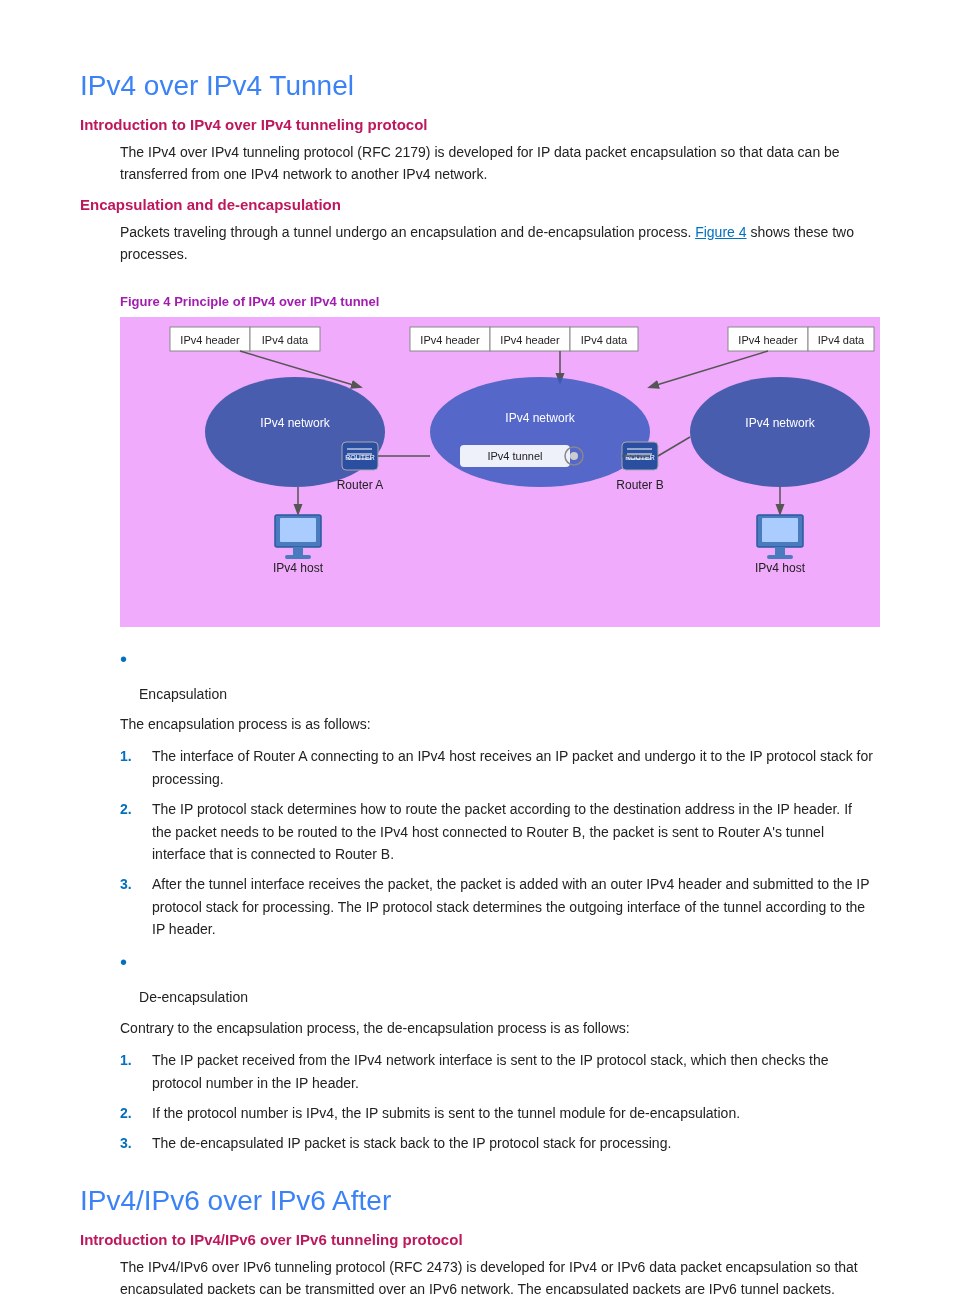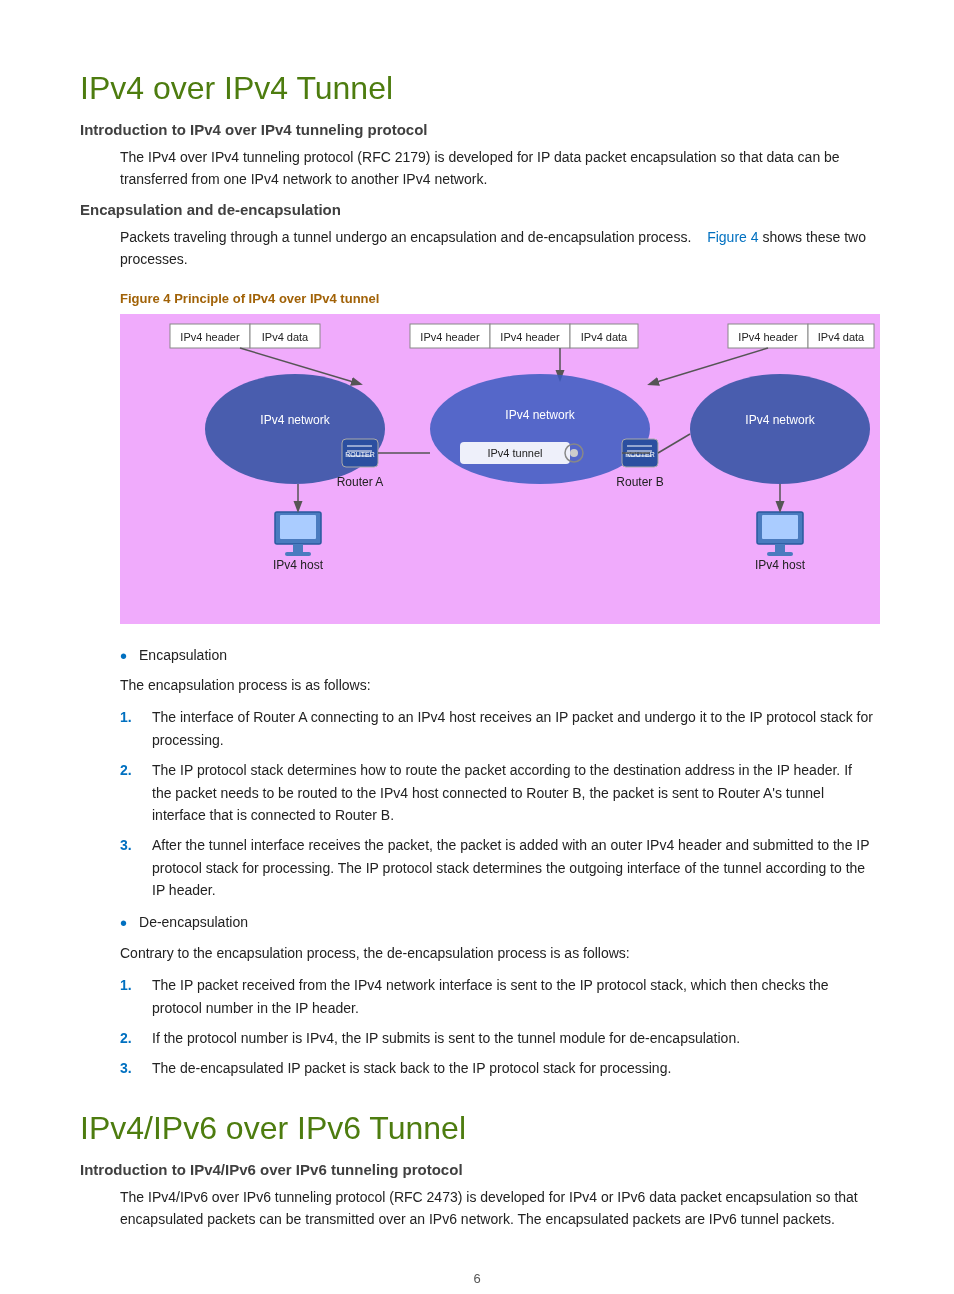--- a/index.html
+++ b/index.html
@@ -6,47 +6,47 @@
     body {
       background: #fff;
       font-family: Arial, Helvetica, sans-serif;
       font-size: 14px;
       color: #222;
       width: 954px;
       min-height: 1294px;
       padding: 40px 80px 60px 80px;
     }
     h1.section-title {
-      font-size: 32px;
+      font-size: 28px;
       font-weight: normal;
-      color: #4d7c0f;
+      color: #3b82f6;
       margin-bottom: 14px;
       margin-top: 30px;
     }
     h2.subsection-title {
       font-size: 15px;
       font-weight: bold;
-      color: #404040;
+      color: #be185d;
       margin-bottom: 8px;
     }
     .body-text {
       margin-left: 40px;
       margin-bottom: 10px;
       line-height: 1.6;
       color: #222;
     }
     .figure-label {
       font-size: 13px;
       font-weight: bold;
-      color: #a16207;
-      margin-left: 40px;
-      margin-bottom: 8px;
-      margin-top: 20px;
-    }
-    a { color: #0070c0; cursor: pointer; margin-left: 12px; }
+      color: #a21caf;
+      margin-left: 40px;
+      margin-bottom: 8px;
+      margin-top: 28px;
+    }
+    a { color: #0070c0; text-decoration: underline; cursor: pointer; }
 
     
     .figure-container {
       margin-left: 40px;
       margin-bottom: 20px;
       background: #f0abfc;
       border: none;
       position: relative;
       width: 760px;
       height: 310px;
@@ -62,20 +62,21 @@
     }
     .bullet-dot {
       color: #0070c0;
       font-size: 20px;
       line-height: 1;
       margin-right: 12px;
       margin-top: 2px;
     }
     .bullet-text {
       line-height: 1.6;
+      margin-top: 36px;
     }
 
     
     .numbered-list {
       margin-left: 40px;
       margin-bottom: 10px;
     }
     .numbered-item {
       display: flex;
       align-items: flex-start;
@@ -248,19 +249,19 @@
   <div class="numbered-item">
     <span class="numbered-index">2.</span>
     <span class="numbered-content">If the protocol number is IPv4, the IP submits is sent to the tunnel module for de-encapsulation.</span>
   </div>
   <div class="numbered-item">
     <span class="numbered-index">3.</span>
     <span class="numbered-content">The de-encapsulated IP packet is stack back to the IP protocol stack for processing.</span>
   </div>
 </div>
 
-<h1 class="section-title">IPv4/IPv6 over IPv6 Tunnel</h1>
+<h1 class="section-title">IPv4/IPv6 over IPv6 After</h1>
 
 <h2 class="subsection-title">Introduction to IPv4/IPv6 over IPv6 tunneling protocol</h2>
 
 <p class="body-text">The IPv4/IPv6 over IPv6 tunneling protocol (RFC 2473) is developed for IPv4 or IPv6 data packet encapsulation so that encapsulated packets can be transmitted over an IPv6 network. The encapsulated packets are IPv6 tunnel packets.</p>
 
 <div class="page-number">6</div>
 
 </body></html>

